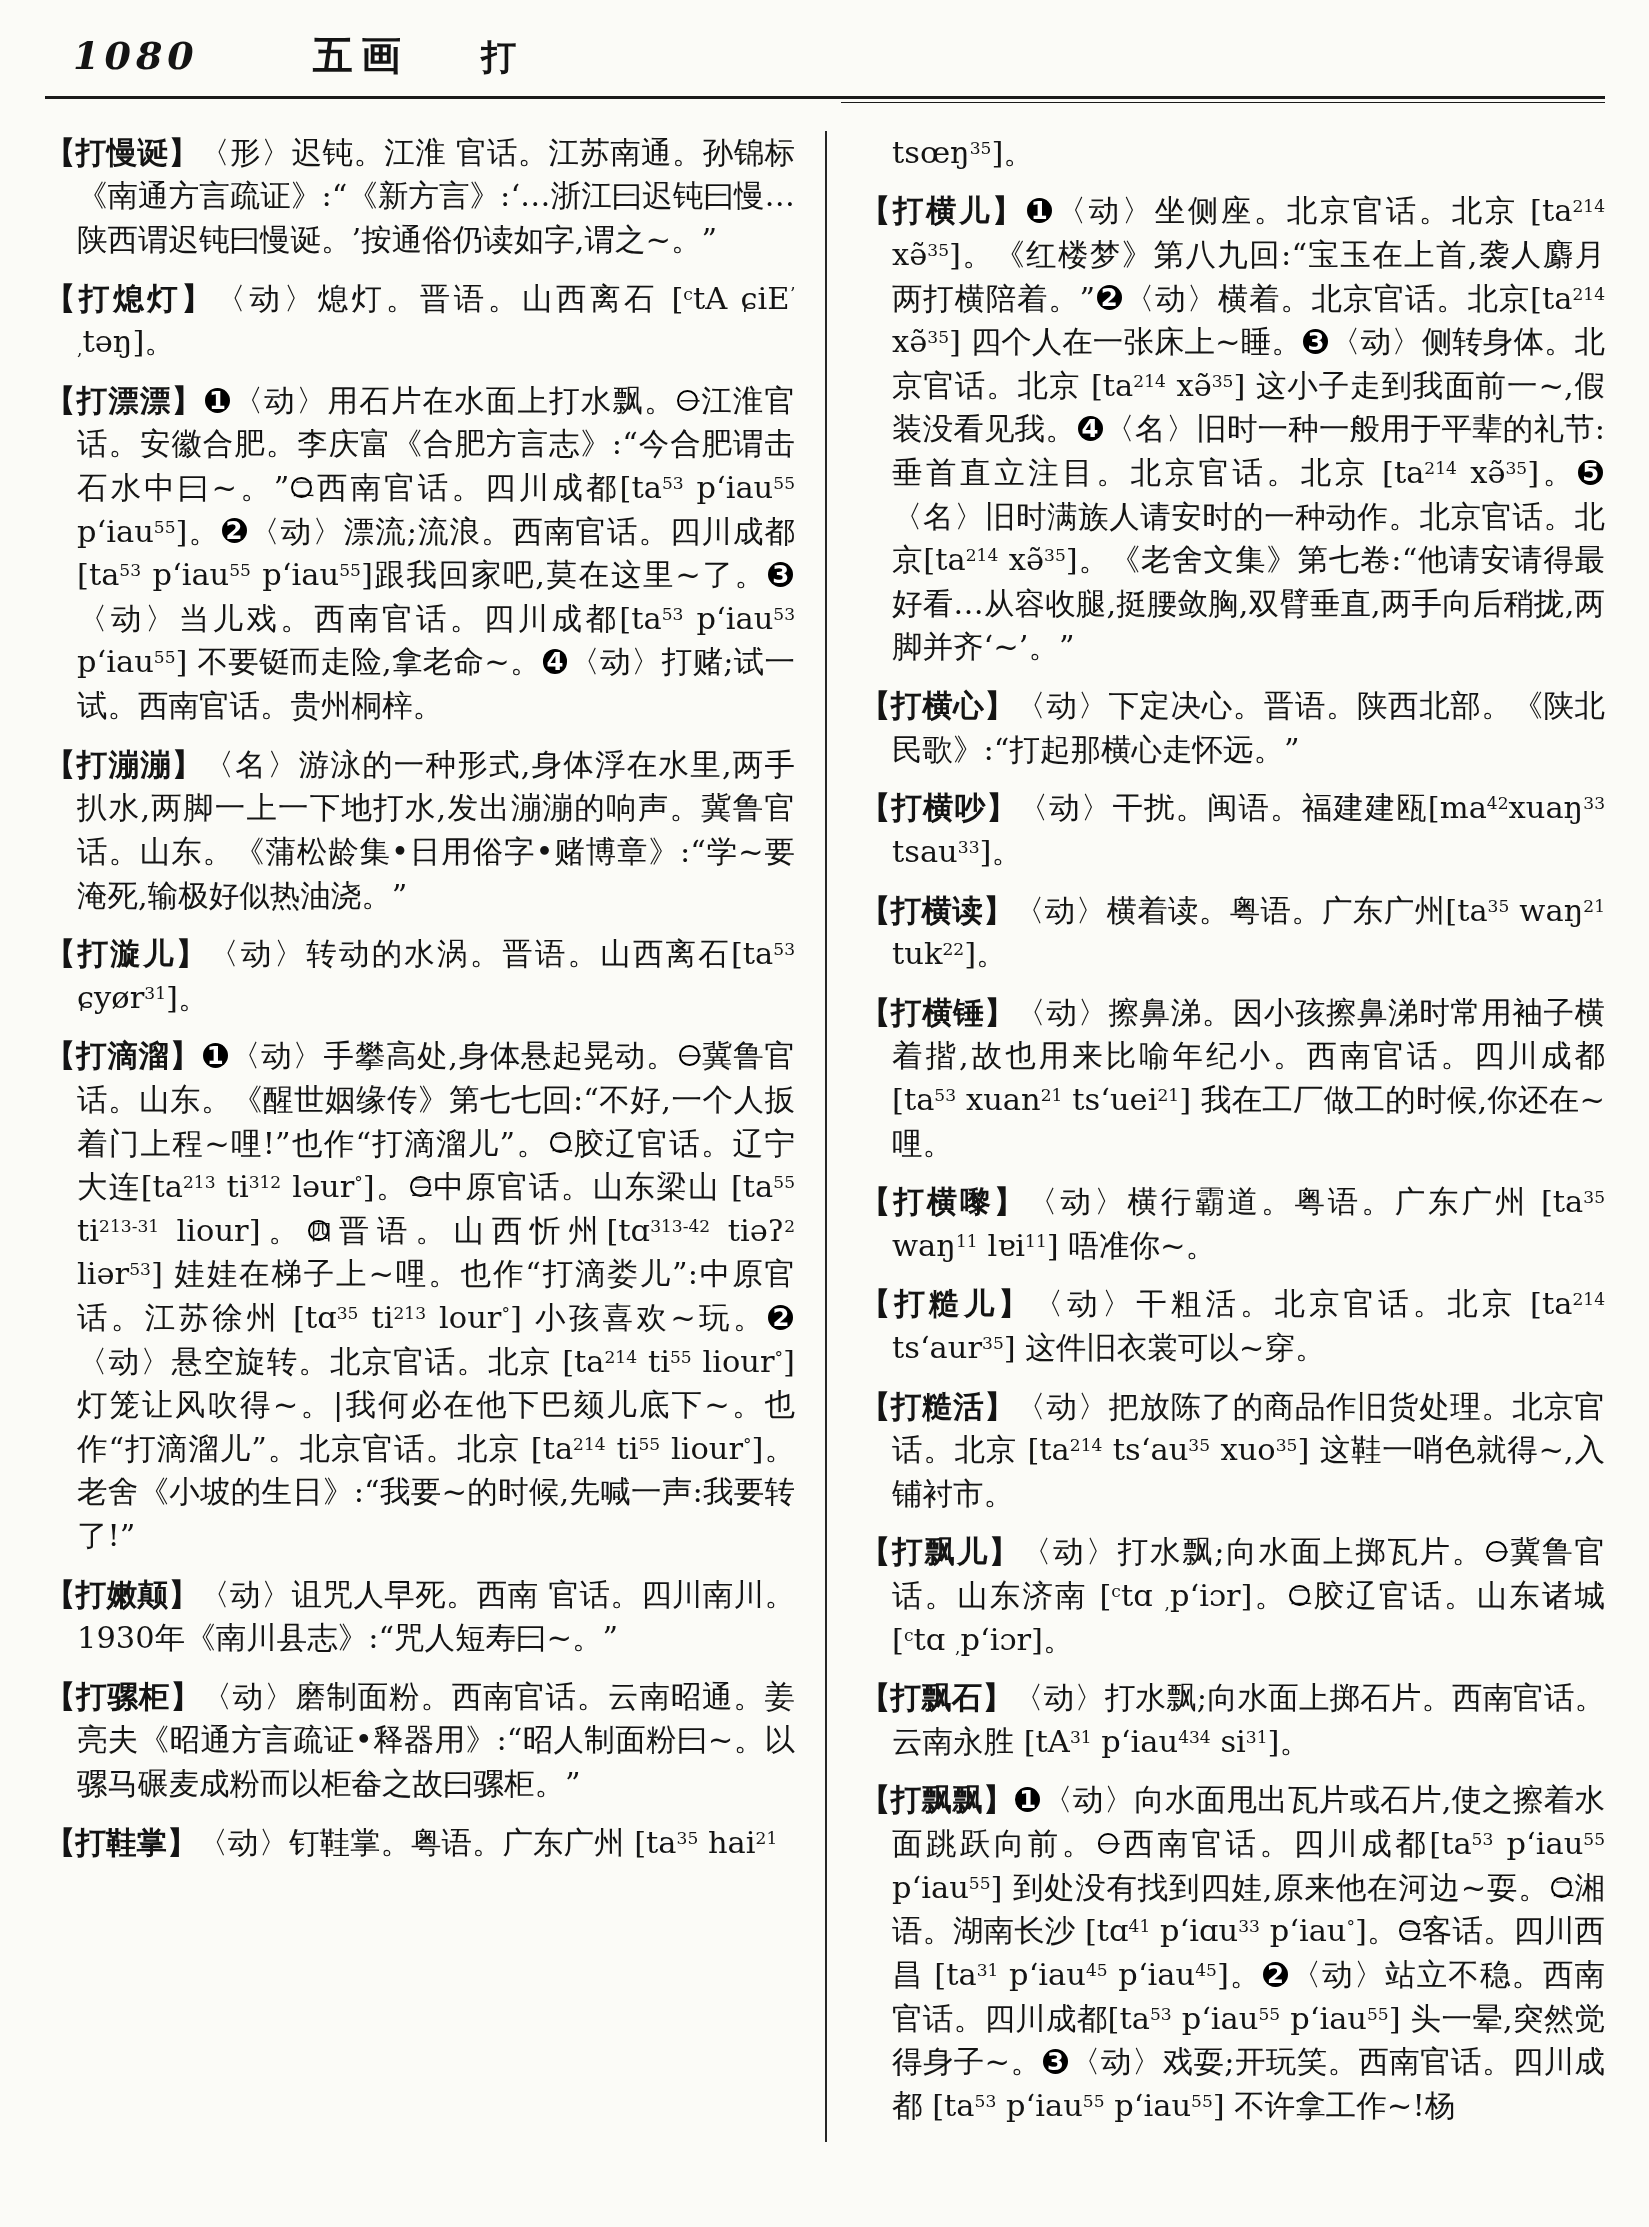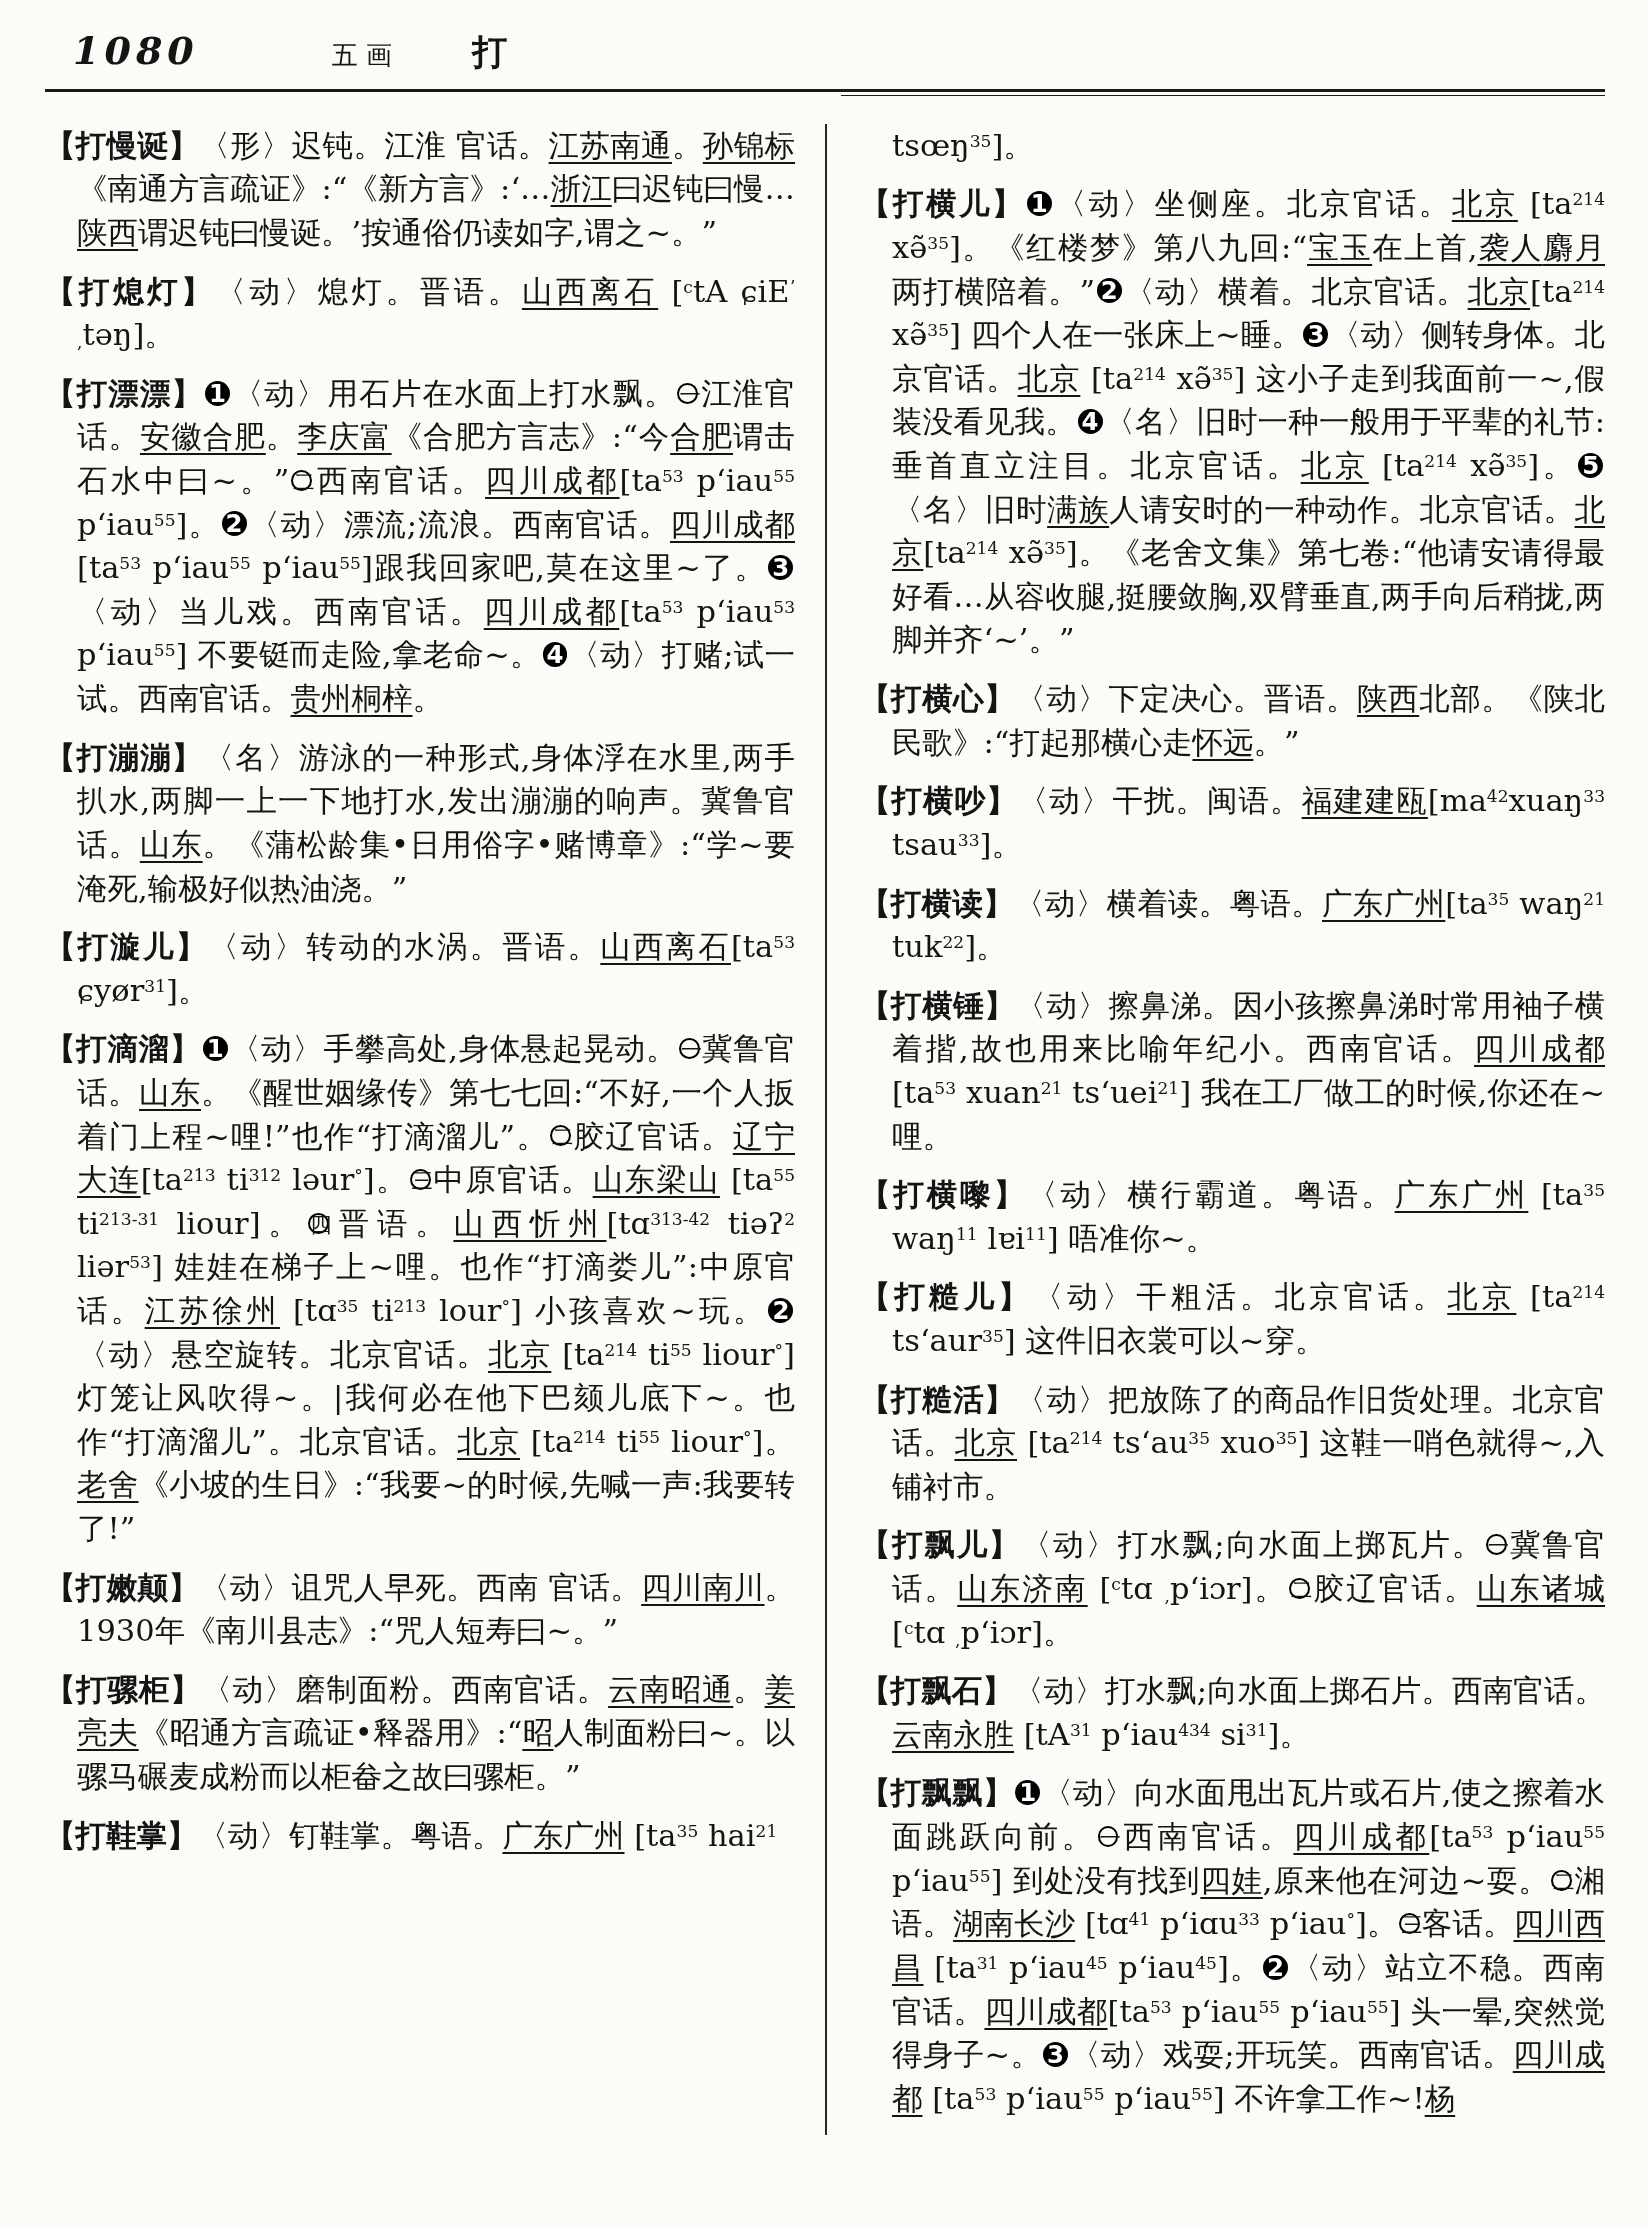--- a/index.html
+++ b/index.html
@@ -5,35 +5,35 @@
 <style>
   html,body{margin:0;padding:0;}
   body{
     width:1650px;height:2227px;overflow:hidden;
     background:#fbfbf7;color:#141414;
     font-family:"DejaVu Serif","DejaVu Sans","Liberation Serif",serif;
   }
   .page{padding:21.4px 45px 0 45px;box-sizing:border-box;}
   .hdr{display:flex;align-items:baseline;padding:6.6px 0 13.2px 28px;gap:44px;}
   .pgnum{font-size:38px;font-weight:bold;font-style:italic;letter-spacing:5px;}
-  .sec{font-size:26px;letter-spacing:8.2px;margin-left:89px;font-weight:400;}
+  .sec{font-size:40px;letter-spacing:8.2px;margin-left:70px;font-weight:700;}
   .rad{font-size:35px;margin-left:28px;font-weight:600;}
   .rule{position:relative;height:6.6px;border-top:3.3px solid #1b1b1b;}
   .rule::after{
     content:"";position:absolute;right:0;top:2.5px;width:49%;
     border-top:1.6px solid #1b1b1b;
   }
   .cols{display:flex;margin-top:25px;}
   .col{width:50%;box-sizing:border-box;font-size:30.5px;line-height:1.43;text-align:justify;}
   .col-l{padding-right:30px;}
   .col-r{border-left:2.5px solid #262626;padding-left:33px;}
   p.entry{margin:0 0 15px 0;padding-left:1.05em;text-indent:-1.05em;}
   p.entry.cont{text-indent:0;}
   .hw{font-weight:bold;}
-  .un{text-decoration:underline;text-decoration-thickness:2.1px;text-underline-offset:5.8px;}
+  .un{text-decoration-thickness:2.1px;text-underline-offset:5.8px;}
   .cb{
     display:inline-block;width:1.02em;height:1.02em;line-height:1.04em;
     background:#000;color:#fff;border-radius:50%;text-align:center;
     font-size:.8em;font-weight:bold;margin:0 .07em;text-indent:0;
     vertical-align:.09em;font-family:"DejaVu Sans","Liberation Sans",sans-serif;
   }
   .cw{
     display:inline-block;width:.98em;height:.98em;line-height:.98em;
     border:2.1px solid #000;border-radius:50%;text-align:center;
     font-size:.7em;margin:0 .08em;text-indent:0;vertical-align:.1em;

